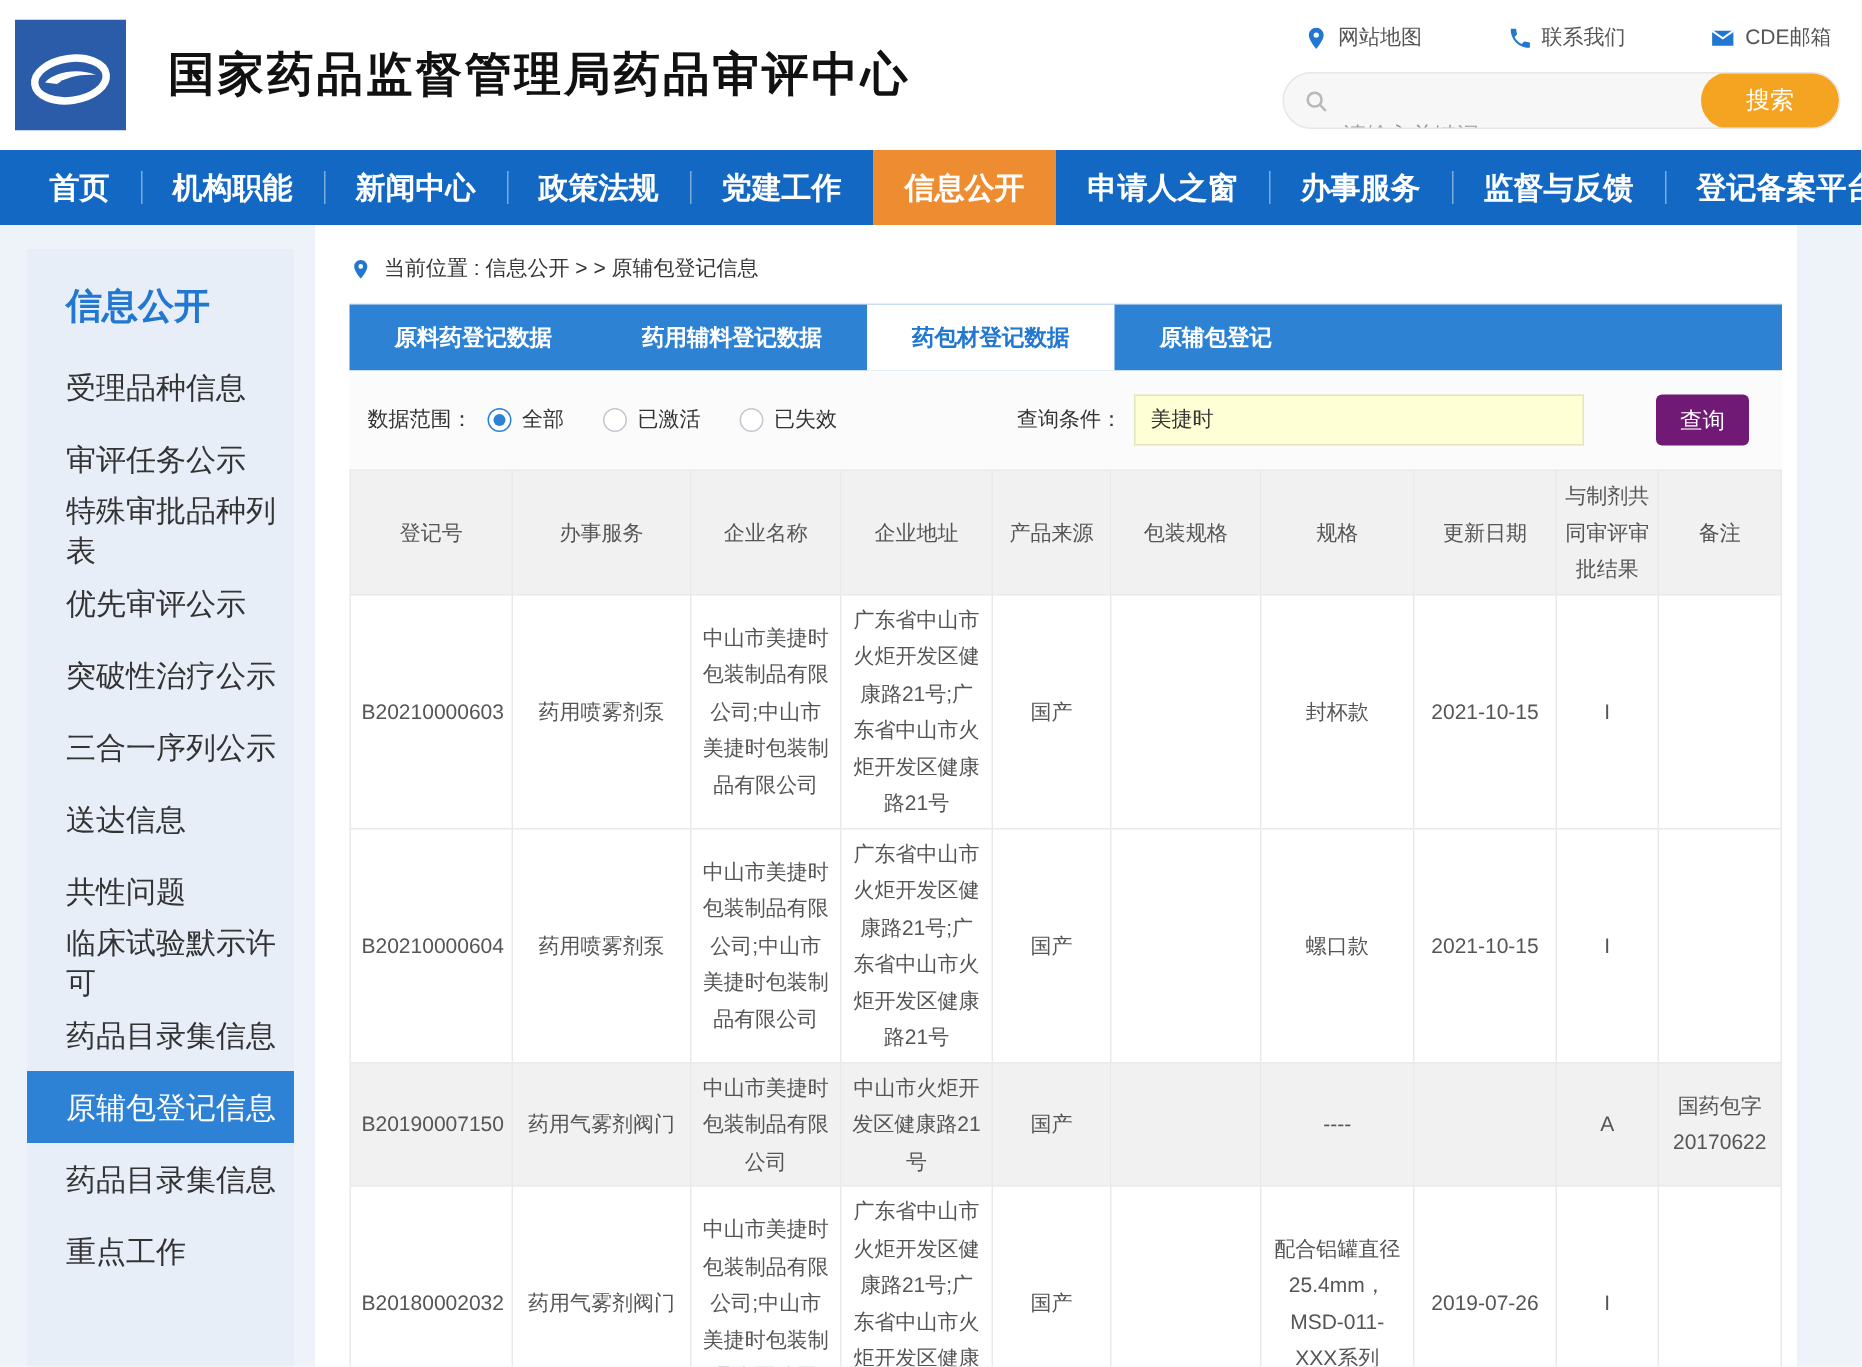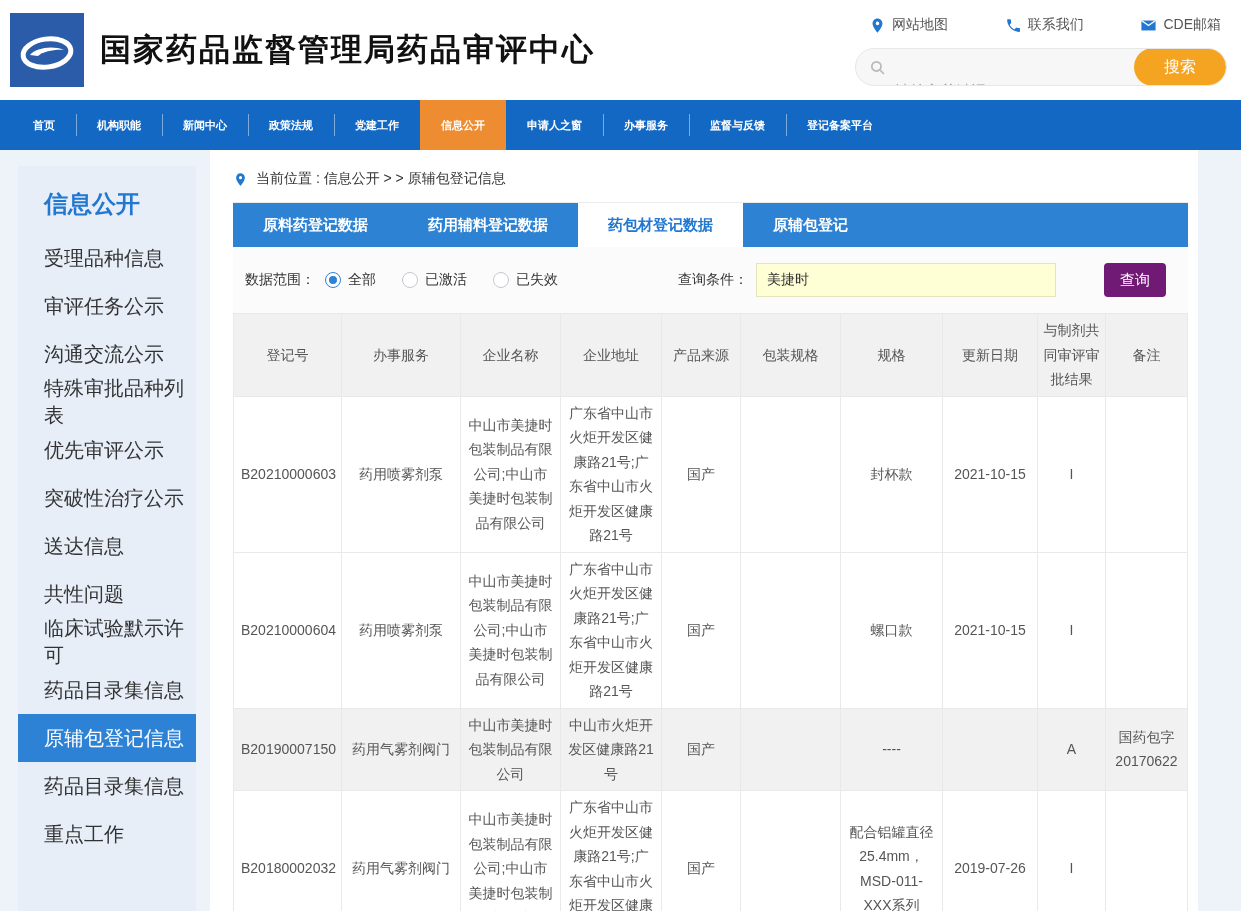--- a/index.html
+++ b/index.html
@@ -2,36 +2,36 @@
 <html><head>
 <meta charset="utf-8">
 <style>
   * { margin:0; padding:0; box-sizing:border-box; }
   body { font-family:"Liberation Sans","DejaVu Sans",sans-serif; background:#eef3fa; }
   .page { width:1241px; height:911px; overflow:hidden; background:#eef3fa; position:relative; }
 
   
   .header { height:100px; background:#fff; display:flex; align-items:center; padding:0 14px 0 10px; }
   .logo { width:74px; height:74px; flex:0 0 74px; }
-  .brand { margin-left:16px; }
+  .brand { margin-left:28px; }
   .brand-title { font-size:31px; font-weight:bold; color:#111; letter-spacing:2px; line-height:1.15; }
   .brand-sub { font-size:17px; font-weight:bold; color:#2457a0; letter-spacing:1.6px; margin-top:4px; }
   .header-right { margin-left:auto; width:372px; }
   .quick-links { display:flex; justify-content:space-between; align-items:center; padding:0 6px 0 14px; margin-top:2px; }
   .quick-link { display:flex; align-items:center; gap:6px; font-size:14px; color:#555; cursor:pointer; }
   .quick-link svg { width:17px; height:17px; }
   .searchbar { margin-top:14px; height:38px; background:#f7f7f7; border:1px solid #e7e7e7; border-radius:19px; display:flex; align-items:center; overflow:hidden; }
   .searchbar .mag { margin-left:13px; width:17px; height:17px; flex:0 0 17px; }
   .searchbar input { flex:1; border:none; outline:none; background:transparent; font-size:15px; color:#333; padding:0 10px; font-family:inherit;margin-top:47px; }
   .searchbar input::placeholder { color:#999; }
   .search-btn { width:92px; height:38px; background:#f5a422; color:#fff; font-size:16px; border:none; border-radius:19px; cursor:pointer; font-family:inherit; }
 
   
   .nav { height:50px; background:#1268c3; display:flex; align-items:stretch; padding:0 12px; }
-  .nav-item { position:relative; display:flex; align-items:center; padding:0 21px; color:#fff; font-size:11px; font-weight:bold; cursor:pointer; white-space:nowrap; }
+  .nav-item { position:relative; display:flex; align-items:center; padding:0 21px; color:#fff; font-size:20px; font-weight:bold; cursor:pointer; white-space:nowrap; }
   .nav-item + .nav-item::before { content:""; position:absolute; left:0; top:14px; bottom:14px; width:1px; background:rgba(255,255,255,.45); }
   .nav-item.active { background:#ee8c31; }
   .nav-item.active + .nav-item::before, .nav-item.active::before { display:none; }
 
   
   .content { display:flex; height:761px; padding-left:18px; }
   .sidebar { width:178px; flex:0 0 178px; background:#e7eef8; margin-top:16px; padding-top:22px; }
   .sidebar-title { color:#2277d0; font-size:24px; font-weight:bold; padding-left:26px; margin-bottom:14px; }
   .side-item { height:48px; display:flex; align-items:center; padding-left:26px; font-size:20px; color:#333; cursor:pointer; }
   .side-item.active { background:#2e82d6; color:#fff; }
@@ -127,24 +127,24 @@
     <div class="nav-item">监督与反馈</div>
     <div class="nav-item">登记备案平台</div>
   </div>
 
   <div class="content">
 
     <div class="sidebar">
       <div class="sidebar-title">信息公开</div>
       <div class="side-item">受理品种信息</div>
       <div class="side-item">审评任务公示</div>
-      <div class="side-item">沟通交流公示</div>
       <div class="side-item">特殊审批品种列表</div>
       <div class="side-item">优先审评公示</div>
       <div class="side-item">突破性治疗公示</div>
+      <div class="side-item">三合一序列公示</div>
       <div class="side-item">送达信息</div>
       <div class="side-item">共性问题</div>
       <div class="side-item">临床试验默示许可</div>
       <div class="side-item">药品目录集信息</div>
       <div class="side-item active">原辅包登记信息</div>
       <div class="side-item">药品目录集信息</div>
       <div class="side-item">重点工作</div>
     </div>
 
     <div class="main">

